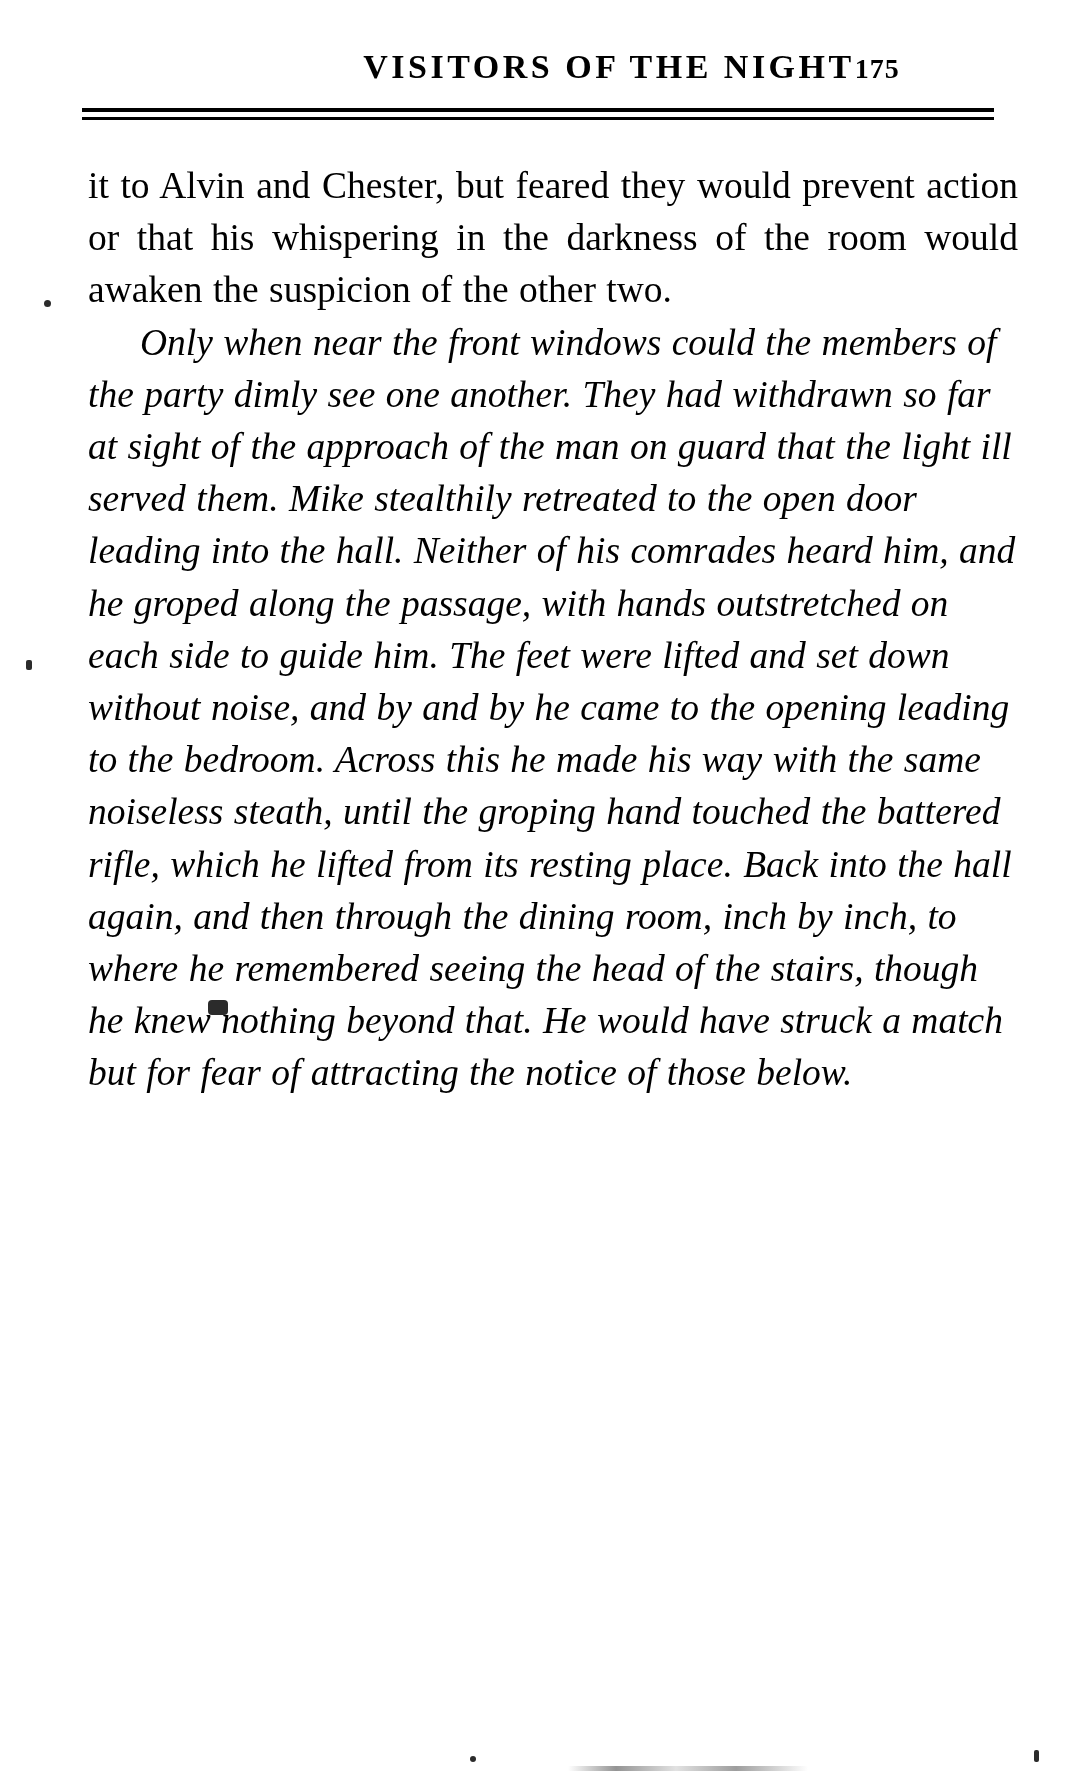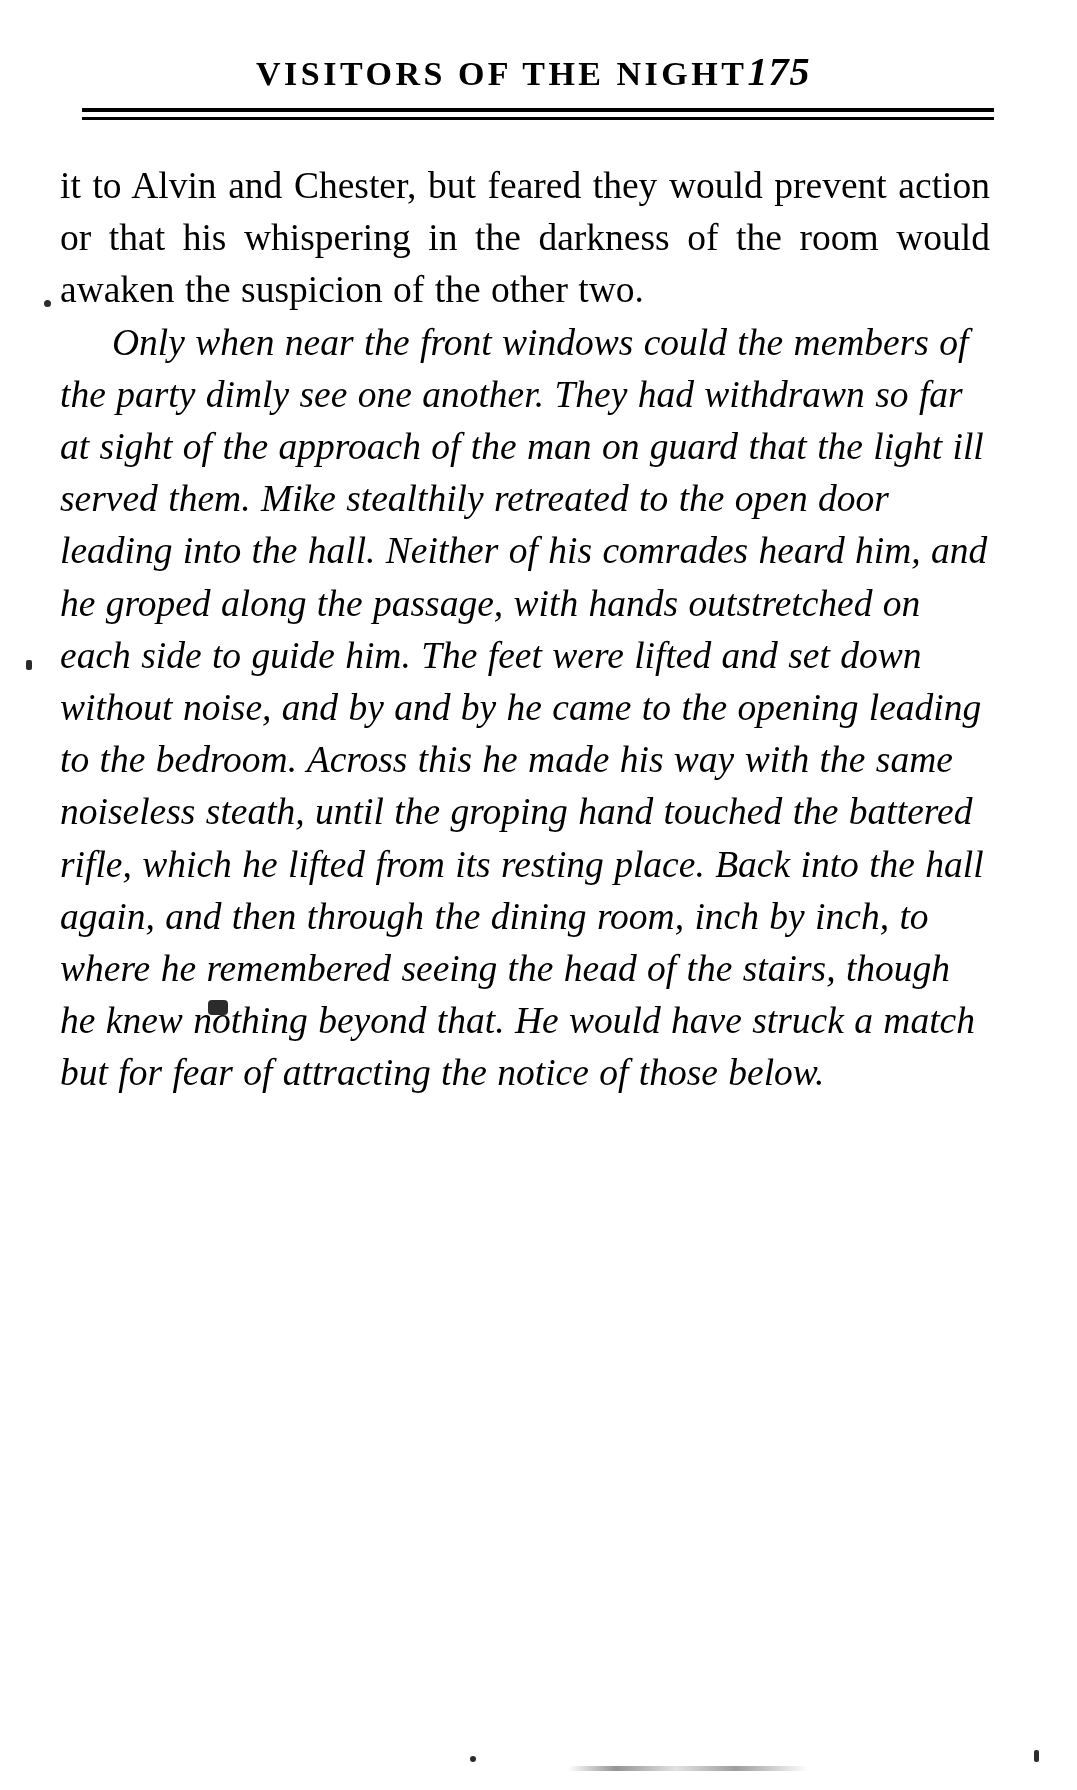--- a/index.html
+++ b/index.html
@@ -20,36 +20,35 @@
     overflow: hidden;
   }
   .header {
     position: absolute;
     top: 48px;
     left: 86px;
     right: 70px;
     height: 46px;
     display: flex;
     align-items: baseline;
-    justify-content: flex-start;
+    justify-content: center;
   }
   .running-head {
     font-family: "Liberation Serif", serif;
     font-size: 34px;
     font-weight: bold;
     letter-spacing: 3.5px;
     margin-left: 170px;
     white-space: nowrap;
   }
   .folio {
     font-family: "Liberation Serif", serif;
-    font-size: 40px;
+    font-size: 28px;
     font-weight: bold;
     letter-spacing: 1px;
-    font-style: italic;
   }
   .rule-group {
     position: absolute;
     top: 108px;
     left: 82px;
     width: 912px;
   }
   .rule-thick {
     height: 4px;
     background: #000000;
@@ -59,21 +58,21 @@
     height: 5px;
   }
   .rule-thin {
     height: 3px;
     background: #000000;
     width: 100%;
   }
   .body-text {
     position: absolute;
     top: 160px;
-    left: 60px;
+    left: 88px;
     width: 930px;
     font-size: 37.5px;
     line-height: 52.2px;
     text-align: justify;
     text-justify: inter-word;
     word-spacing: 1px;
   }
   .body-text p {
     margin: 0;
   }

